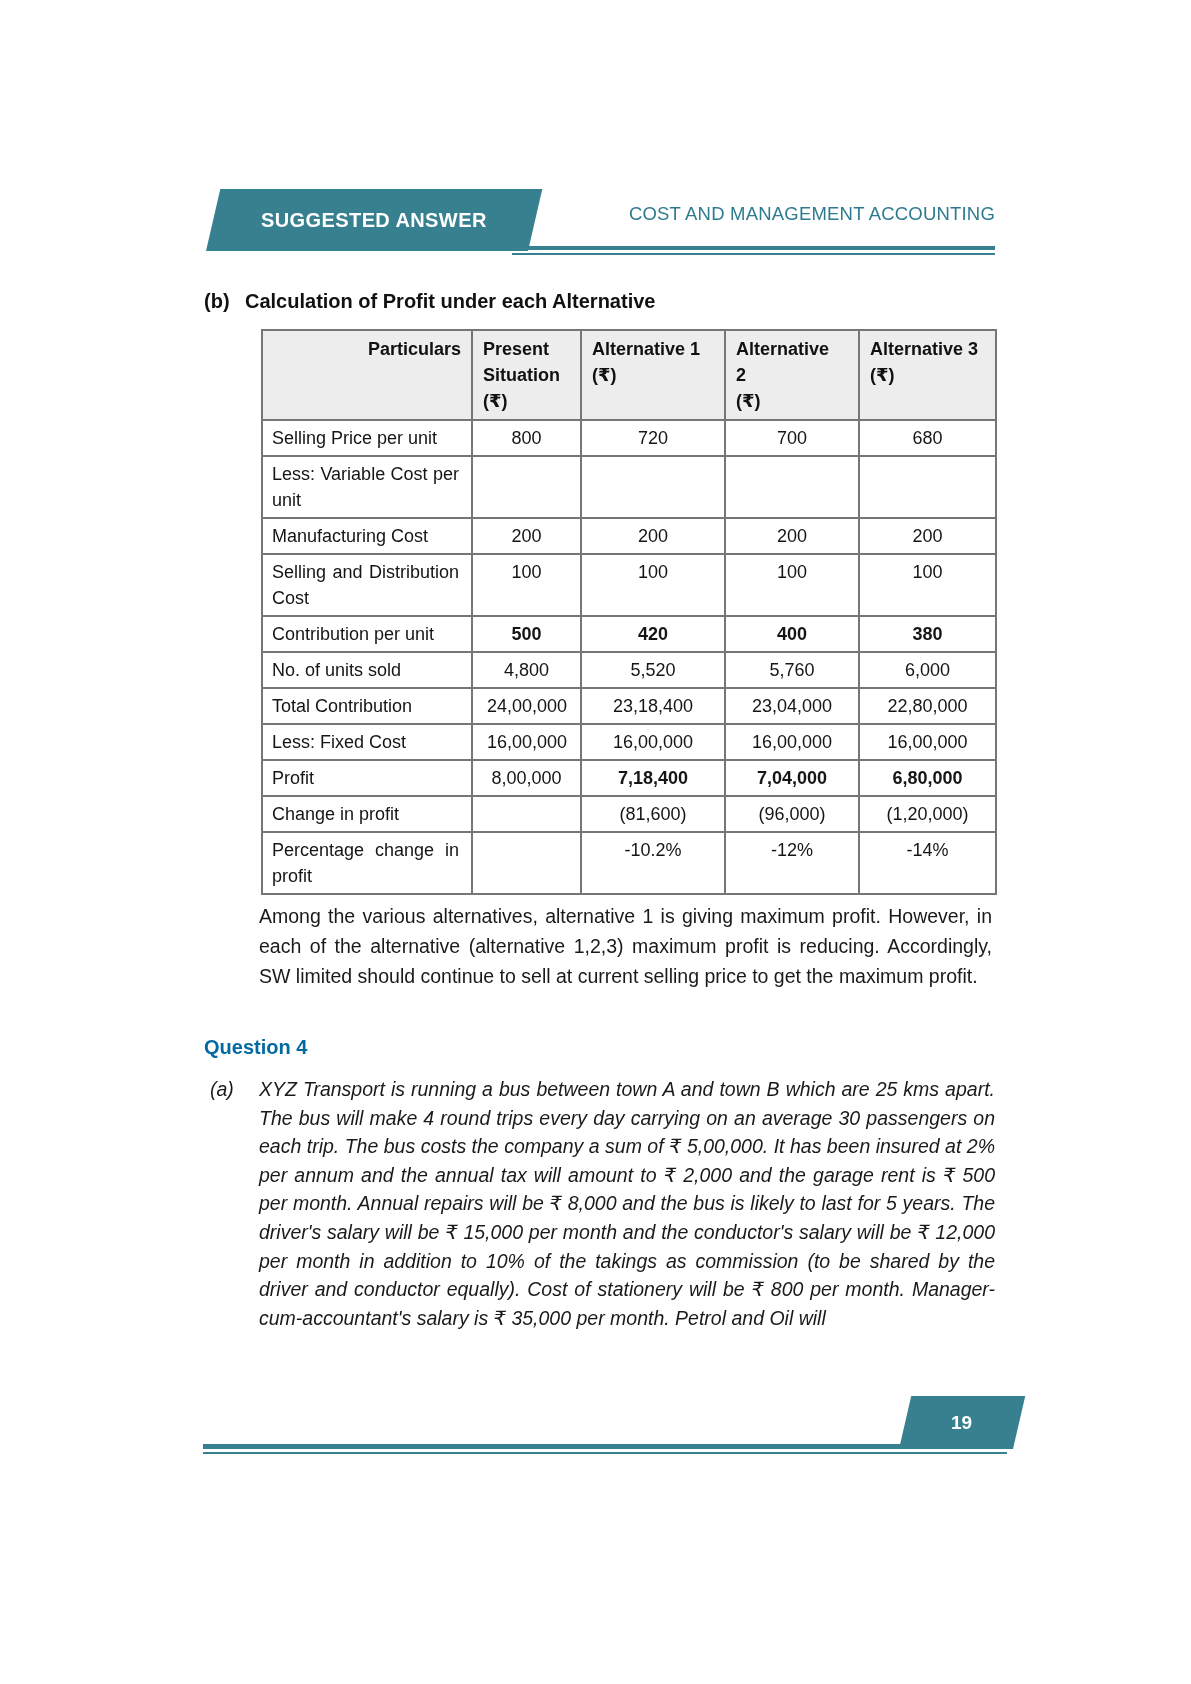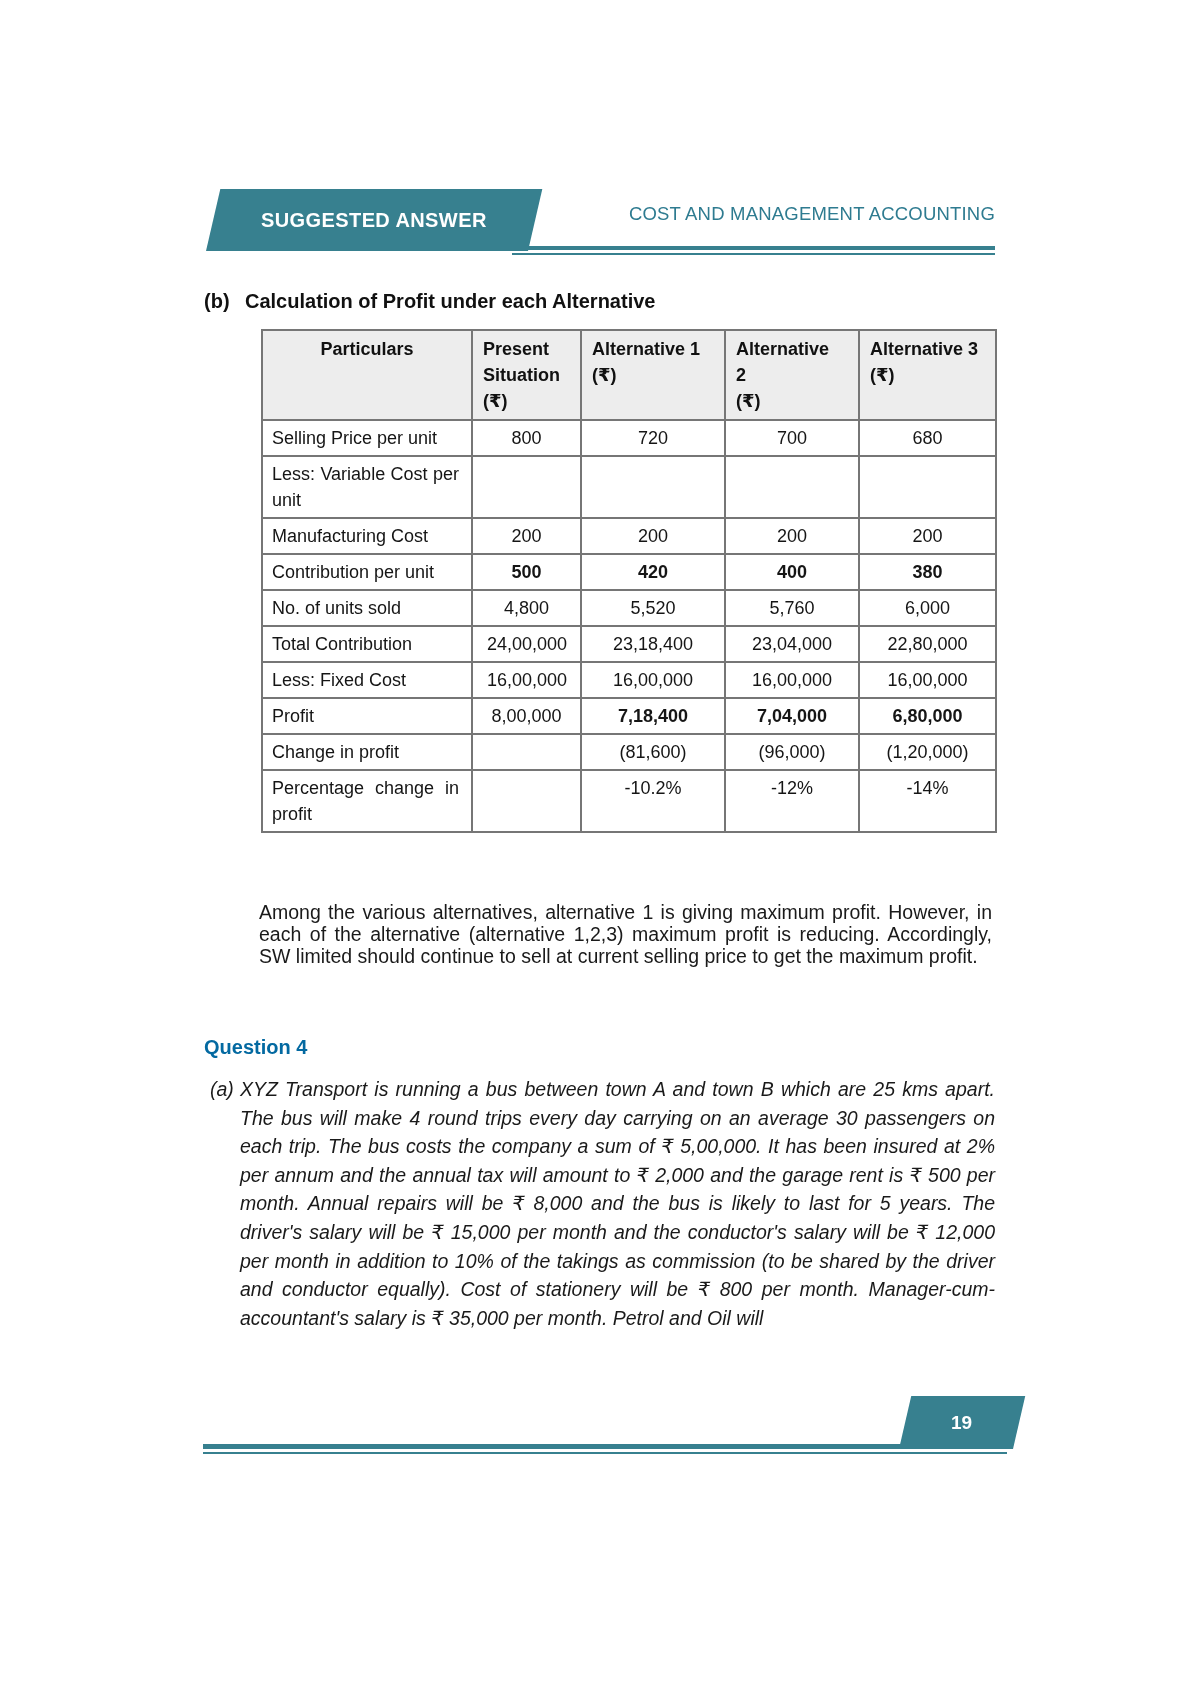--- a/index.html
+++ b/index.html
@@ -23,34 +23,34 @@
   
   .secb{position:absolute;left:204px;top:290px;display:flex;font-weight:bold;font-size:20px;color:#111;}
   .secb-label{width:41px;flex:none;}
   
   .ptable{
     position:absolute;left:261px;top:329px;width:734px;border-collapse:collapse;table-layout:fixed;
     font-size:18px;line-height:26px;color:#151515;
   }
   .ptable th,.ptable td{border:2px solid #767676;vertical-align:top;overflow:hidden;}
   .ptable th{background:var(--thead-bg,#EDEDED);font-weight:bold;padding:5px 10px;text-align:left;white-space:pre-line;color:#111;}
-  .ptable th.left{text-align:center;}
+  .ptable th.left{text-align:right;}
   .ptable td{padding:4px 14px;}
   .ptable td.lbl{text-align:justify;padding-left:9px;padding-right:12px;}
   .ptable td.val{text-align:center;}
   .ptable td.b{font-weight:bold;}
   
   .analysis{
     position:absolute;left:259px;top:901px;width:733px;margin:0;
-    font-size:19.5px;line-height:22px;text-align:justify;
+    font-size:19.5px;line-height:30px;text-align:justify;
   }
   .q4{position:absolute;left:204px;top:1036px;font-weight:bold;font-size:20px;color:#0369a1;}
   .q4a{position:absolute;left:204px;top:1075px;width:791px;font-style:italic;font-size:19.5px;line-height:28.6px;}
   .q4a-label{position:absolute;left:6px;top:0;}
-  .q4a-text{margin-left:36px;text-align:justify;}
+  .q4a-text{margin-left:55px;text-align:justify;}
   
   .frule-thick{position:absolute;left:203px;top:1444px;width:808px;height:5px;background:var(--accent,#37808F);}
   .frule-thin {position:absolute;left:203px;top:1452px;width:804px;height:2px;background:var(--accent,#37808F);}
   .badge{
     position:absolute;left:899px;top:1396px;width:114px;height:53px;
     background:var(--accent,#37808F);transform:skewX(-13deg);transform-origin:0 100%;
     z-index:2;display:flex;align-items:center;justify-content:center;
   }
   .badge .unskew{transform:skewX(13deg);color:#fff;font-weight:bold;font-size:19px;}
 </style>
@@ -110,20 +110,27 @@
           <td class="val"></td>
         </tr>
         <tr>
           <td class="lbl">Manufacturing Cost</td>
           <td class="val">200</td>
           <td class="val">200</td>
           <td class="val">200</td>
           <td class="val">200</td>
         </tr>
         <tr>
+          <td class="lbl">Selling and Distribution Cost</td>
+          <td class="val">100</td>
+          <td class="val">100</td>
+          <td class="val">100</td>
+          <td class="val">100</td>
+        </tr>
+        <tr>
           <td class="lbl">Contribution per unit</td>
           <td class="val b">500</td>
           <td class="val b">420</td>
           <td class="val b">400</td>
           <td class="val b">380</td>
         </tr>
         <tr>
           <td class="lbl">No. of units sold</td>
           <td class="val">4,800</td>
           <td class="val">5,520</td>

